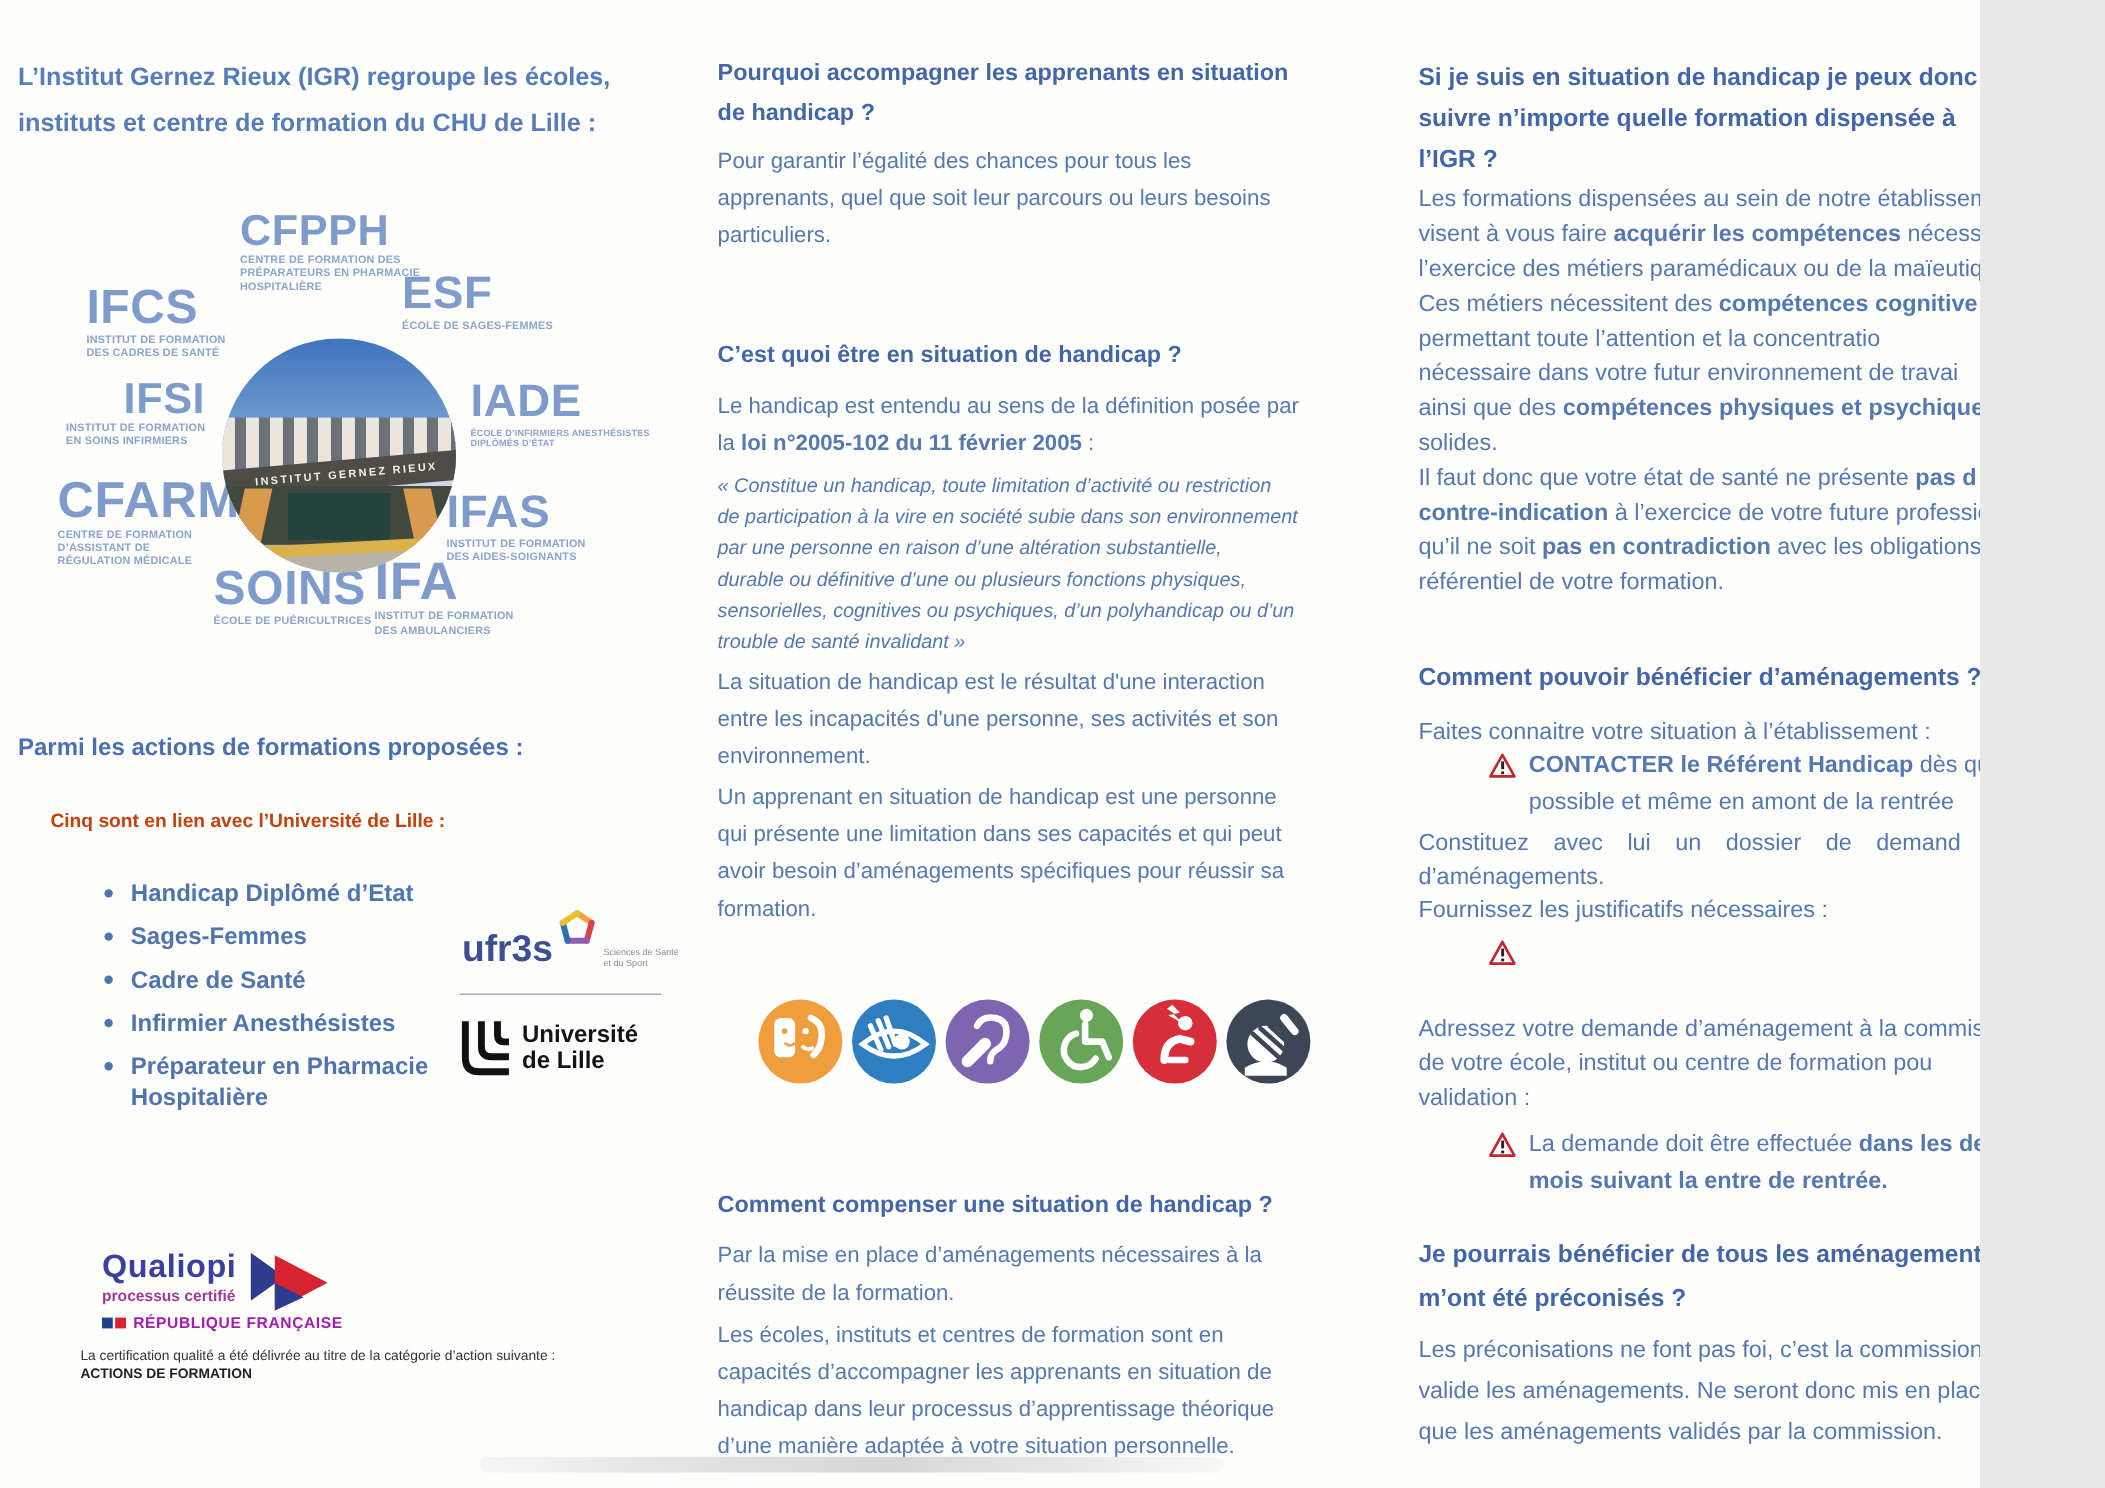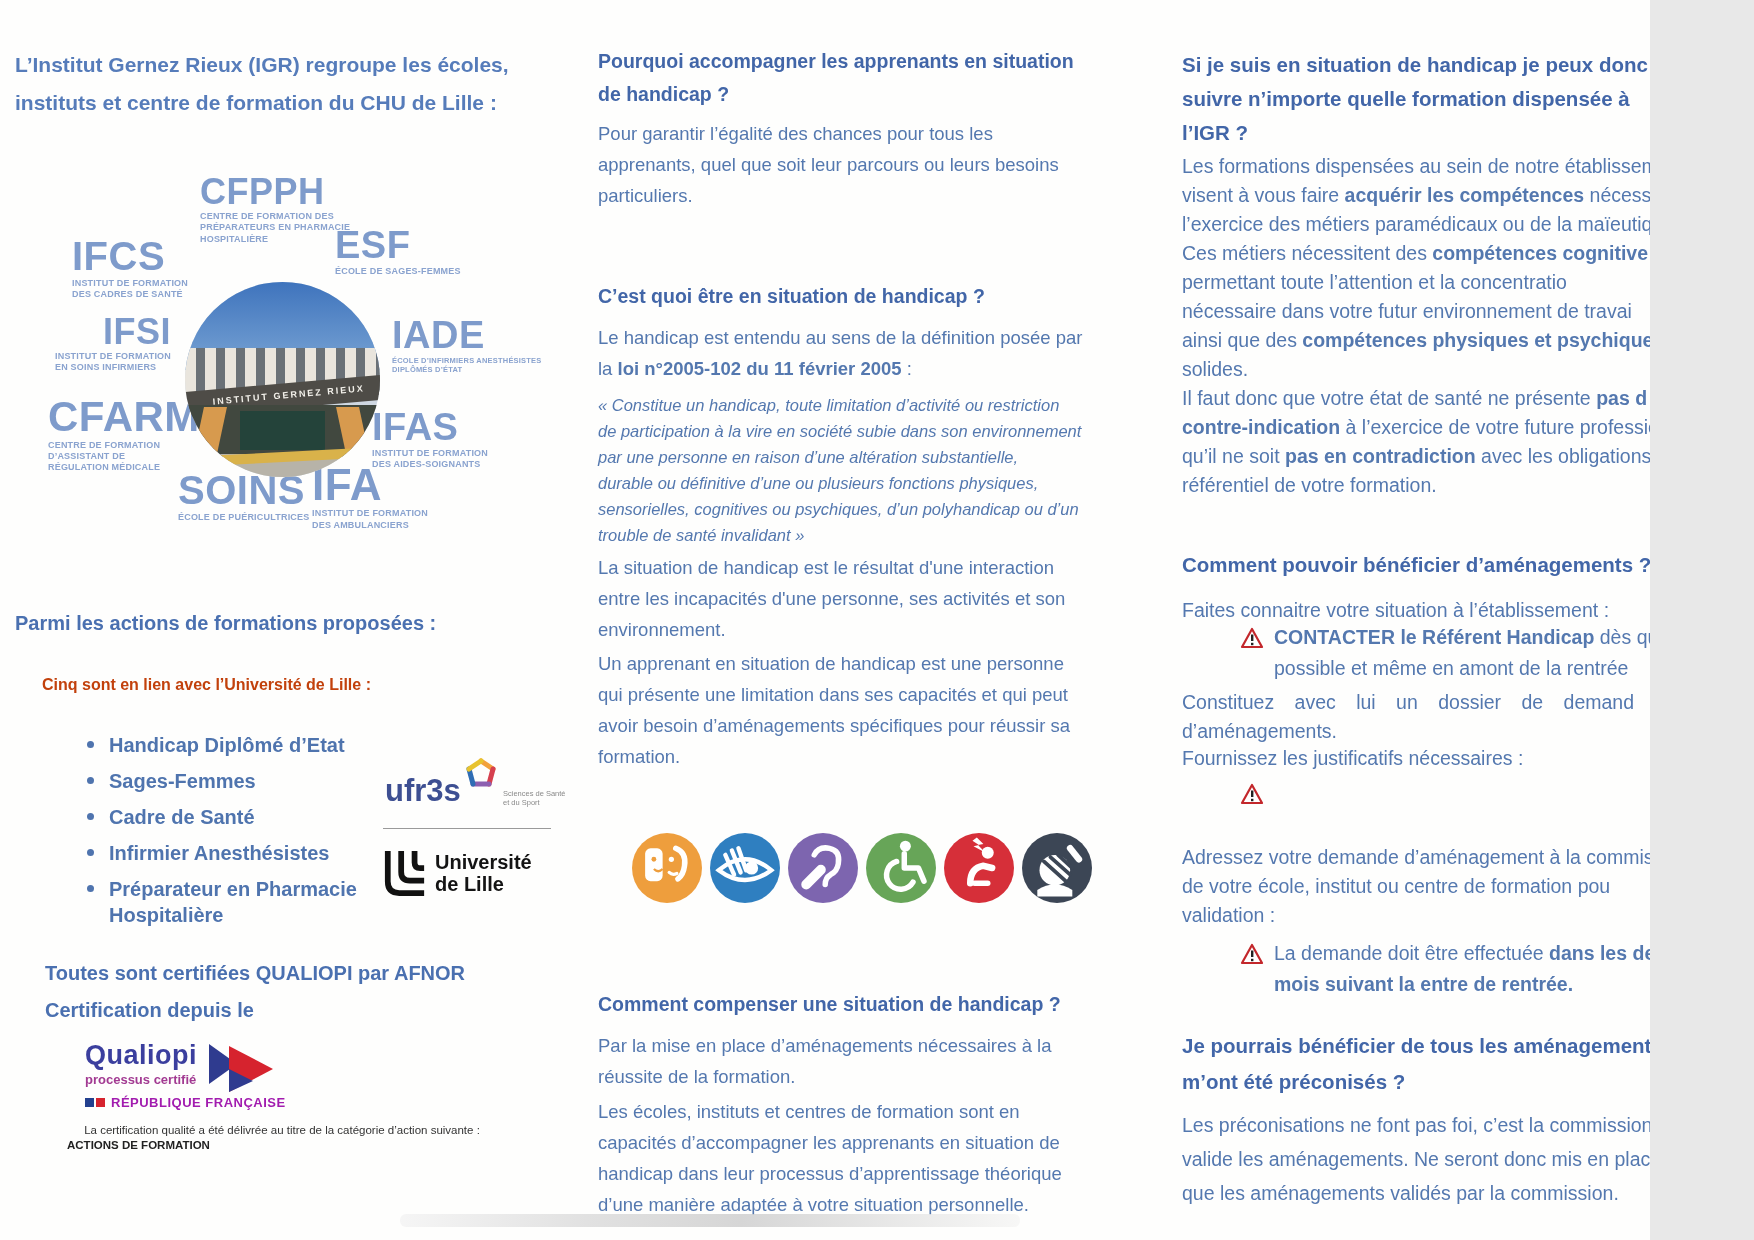--- a/index.html
+++ b/index.html
@@ -176,39 +176,37 @@
         <path d="M19 2 v22 q0 9 9 9 h15"></path>
         <path d="M33 2 v12 q0 6 6 6 h4"></path>
       </g>
     </svg>
     <div>
       <div class="ulille-text">Université</div>
       <div class="ulille-text">de Lille</div>
     </div>
   </div>
 
-  <div class="abs qualiopi-heading pre">Toutes sont certifiées QUALIOPI par AFNOR
-Certification depuis le</div>
 
   <div class="abs" style="left:85px;top:1042px;">
     <div class="q-name">Qualiopi</div>
     <div class="q-sub">processus certifié</div>
     <svg class="abs" style="left:122px;top:0;" width="72" height="52" viewBox="0 0 72 52">
       <polygon points="2,2 30,22 2,42" fill="#2f3b8f"></polygon>
       <polygon points="22,4 66,27 22,50" fill="#d6232e"></polygon>
       <polygon points="22,27 46,39 22,50" fill="#2f3b8f"></polygon>
     </svg>
     <div style="margin-top:8px;display:flex;align-items:center;gap:6px;">
       <span style="display:inline-flex;gap:2px;">
         <span style="width:9px;height:9px;background:#23408e;display:inline-block;"></span>
         <span style="width:9px;height:9px;background:#d6232e;display:inline-block;"></span>
       </span>
       <span class="q-rep">RÉPUBLIQUE FRANÇAISE</span>
     </div>
-    <div class="q-cert" style="margin-top:12px;margin-left:-18px;width:430px;text-align:center;">La certification qualité a été délivrée au titre de la catégorie d’action suivante :</div>
+    <div class="q-cert" style="margin-top:12px;margin-left:-18px;width:430px;">La certification qualité a été délivrée au titre de la catégorie d’action suivante :</div>
     <div class="q-cert-bold" style="margin-left:-18px;">ACTIONS DE FORMATION</div>
   </div>
 
   <div class="abs m-h pre" style="left:598px;top:45px;">Pourquoi accompagner les apprenants en situation
 de handicap ?</div>
   <div class="abs m-p pre" style="left:598px;top:118px;">Pour garantir l’égalité des chances pour tous les
 apprenants, quel que soit leur parcours ou leurs besoins
 particuliers.</div>
 
   <div class="abs m-h" style="left:598px;top:280px;">C’est quoi être en situation de handicap ?</div>

